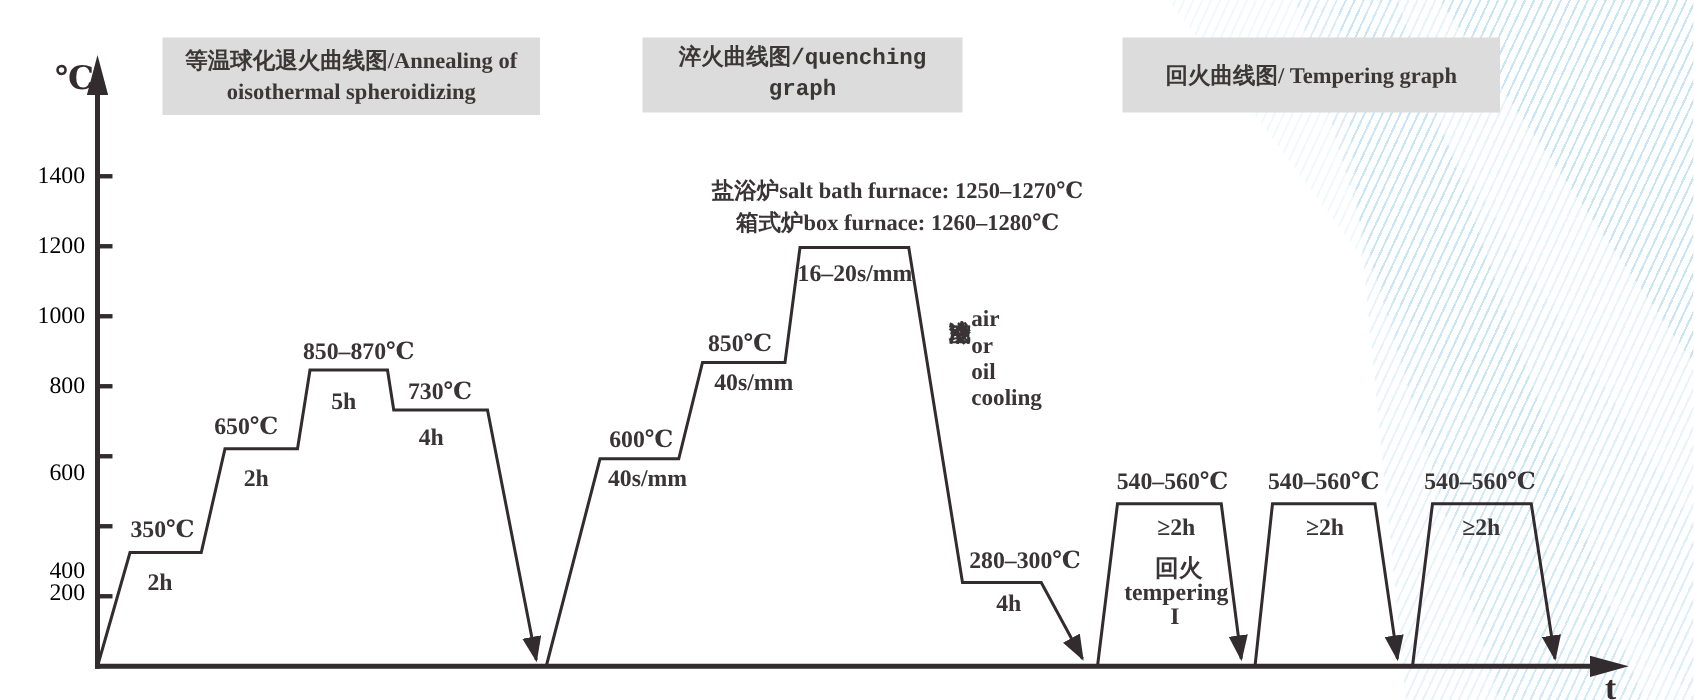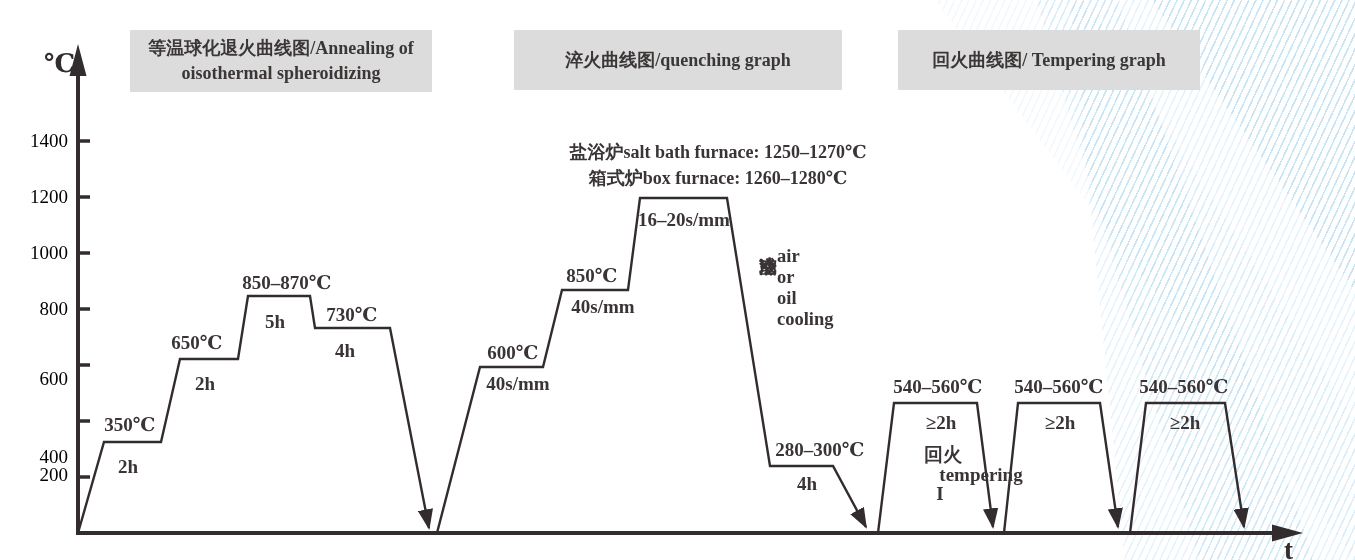--- a/index.html
+++ b/index.html
@@ -68,21 +68,21 @@
       <polyline points="1130,533 1146,403 1225,403 1244,527" fill="none" stroke="#332c2e" stroke-width="2.4" stroke-linejoin="miter" marker-end="url(#arw)"></polyline>
     </svg>
 
   <div class="axis-ylabel">℃</div>
   <div class="axis-xlabel">t</div>
 
   <div class="title-box" style="left:130px;top:30px;width:302px;height:62px;">
     <span>等温球化退火曲线图/Annealing of</span>
     <span>oisothermal spheroidizing</span>
   </div>
-  <div class="title-box" style="left:514px;top:30px;width:328px;height:60px;">
+  <div class="title-box" style="left:514px;top:30px;width:256px;height:60px;font-family:Liberation Mono, monospace;">
     <span>淬火曲线图/quenching graph</span>
   </div>
   <div class="title-box" style="left:898px;top:30px;width:302px;height:60px;">
     <span>回火曲线图/ Tempering graph</span>
   </div>
 
 <div class="tick-label" style="top: 130px;">1400</div>
     <div class="tick-label" style="top: 186px;">1200</div>
     <div class="tick-label" style="top: 242px;">1000</div>
     <div class="tick-label" style="top: 298px;">800</div>
@@ -107,19 +107,19 @@
     <div class="anno vertical" style="left: 756px; top: 242px;">空冷或油冷</div>
     <div class="anno left" style="left: 777px; top: 246px;">air
 or
 oil
 cooling</div>
     <div class="anno center" style="left: 820px; top: 449px;">280–300℃</div>
     <div class="anno center" style="left: 807px; top: 484px;">4h</div>
     <div class="anno center" style="left: 938px; top: 386px;">540–560℃</div>
     <div class="anno center" style="left: 941px; top: 423px;">≥2h</div>
     <div class="anno center" style="left: 943px; top: 455px;">回火</div>
-    <div class="anno center" style="left: 941px; top: 475px; margin-left: 40px;">tempering</div>
+    <div class="anno center" style="left: 941px; top: 475px;">tempering</div>
     <div class="anno center" style="left: 940px; top: 494px;">I</div>
     <div class="anno center" style="left: 1059px; top: 386px;">540–560℃</div>
     <div class="anno center" style="left: 1060px; top: 423px;">≥2h</div>
     <div class="anno center" style="left: 1184px; top: 386px;">540–560℃</div>
     <div class="anno center" style="left: 1185px; top: 423px;">≥2h</div>
   </div>
 
 </body></html>

